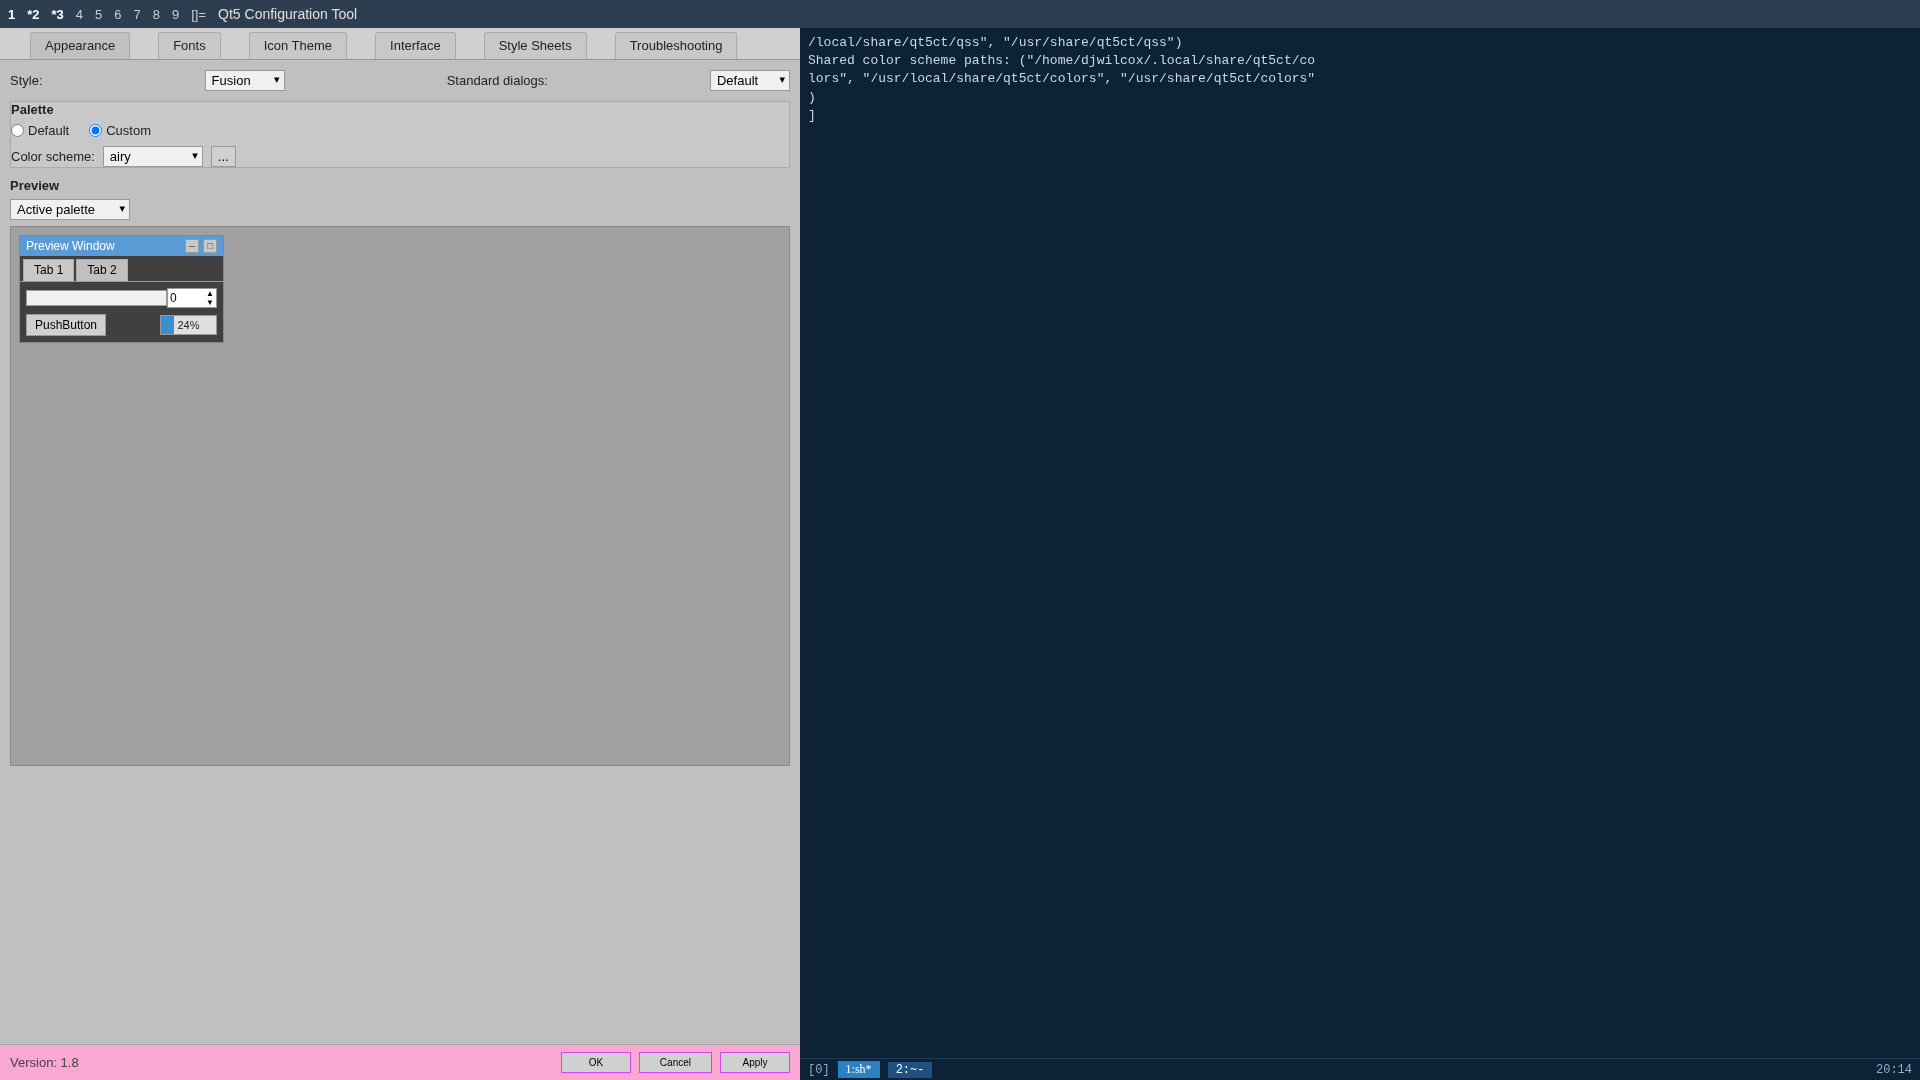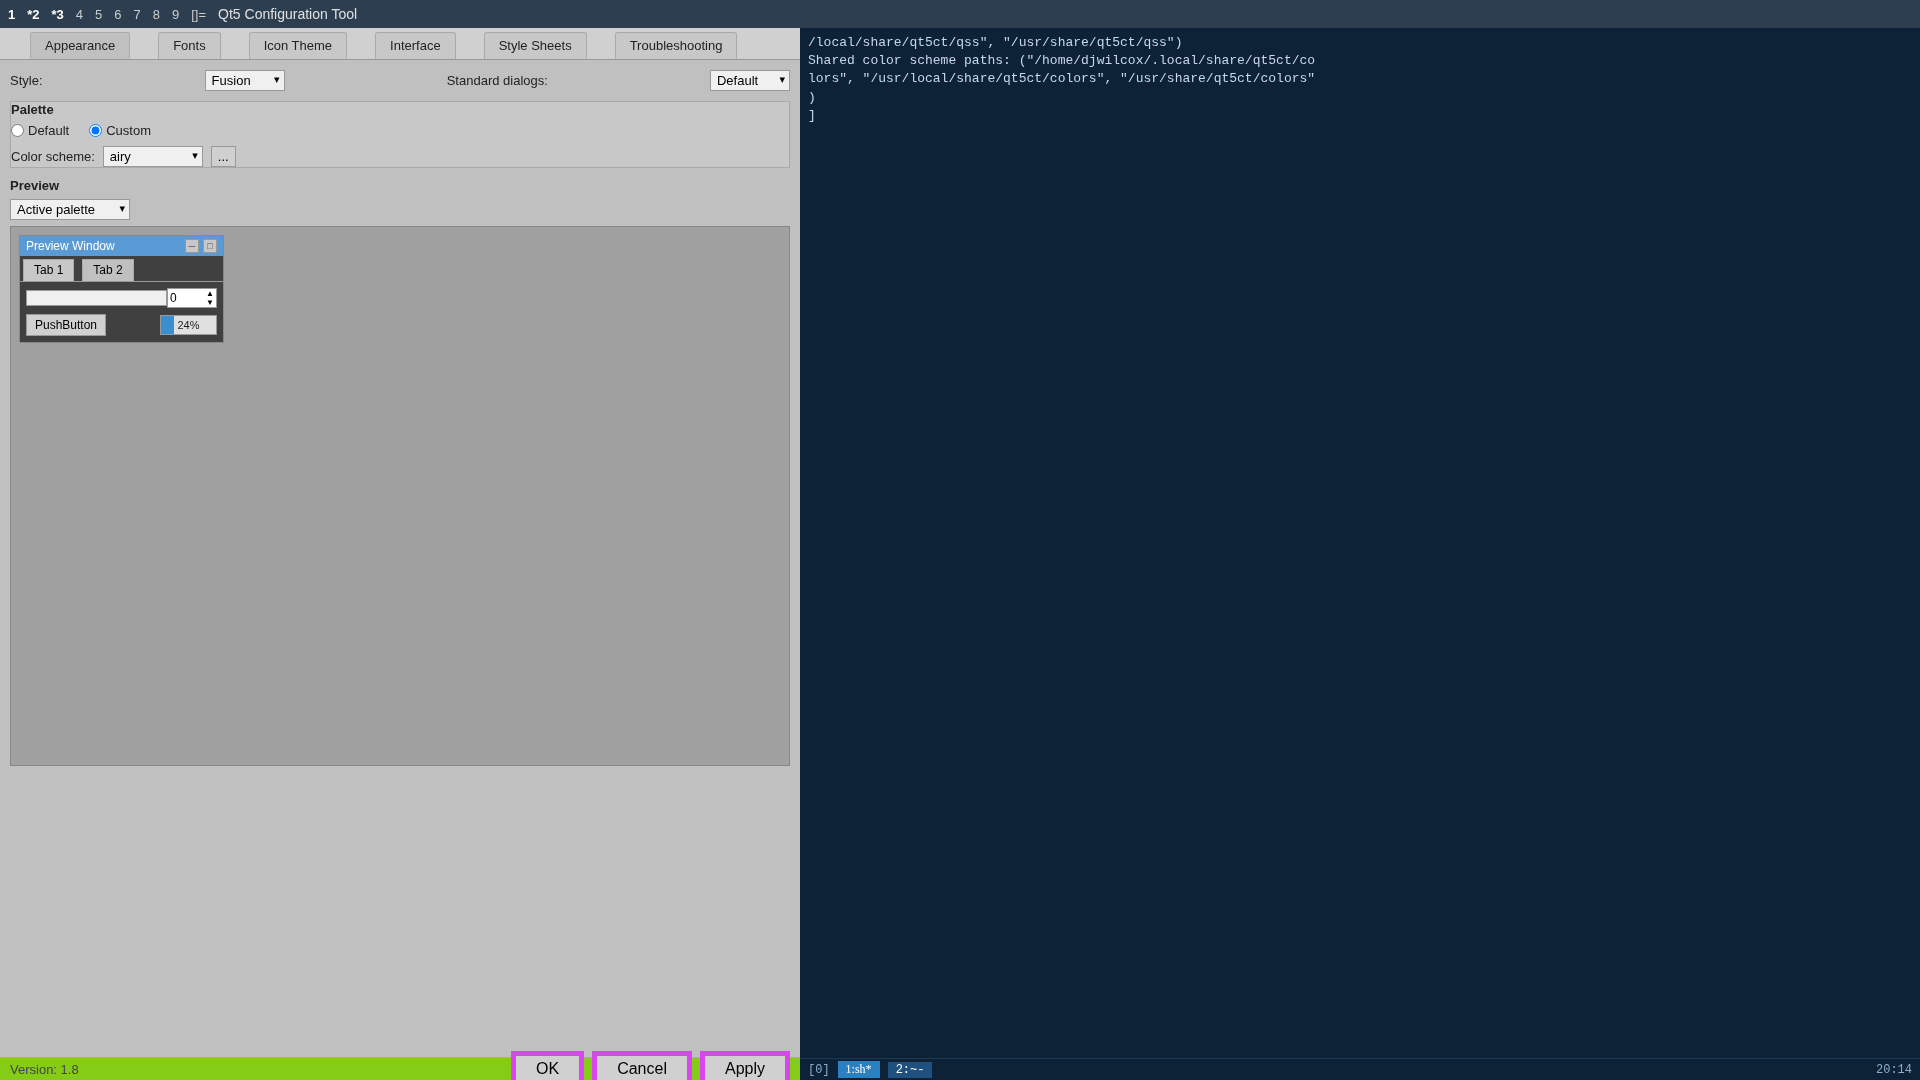--- a/index.html
+++ b/index.html
@@ -256,21 +256,21 @@
       padding-top: 3px;
       padding-left: 3px;
     }
     .preview-tab {
       padding: 3px 10px;
       font-size: 12px;
       cursor: pointer;
       background: #c0c0c0;
       border: 1px solid #aaa;
       border-bottom: none;
-      margin-right: 8px;
+      margin-right: 2px;
     }
     .preview-tab.active {
       background: #c8c8c8;
       border-bottom: 1px solid #c8c8c8;
     }
     .preview-body {
       padding: 6px;
     }
     .preview-spinbox-row {
       display: flex;
@@ -333,41 +333,41 @@
     }
     .preview-progress-text {
       position: relative;
       z-index: 1;
       font-size: 11px;
       color: #222;
     }
 
     
     .bottom-bar {
-      background: #84cc16;
+      background: #f9a8d4;
       border-top: 1px solid #aaa;
-      height: 23px;
+      height: 36px;
       display: flex;
       align-items: center;
       justify-content: space-between;
       padding: 0 10px;
     }
     .version-text {
       font-size: 13px;
       color: #444;
     }
     .bottom-buttons {
       display: flex;
       gap: 8px;
     }
     .action-btn {
       background: #d0d0d0;
-      border: 5px solid #d946ef;
+      border: 1px solid #d946ef;
       padding: 4px 20px;
-      font-size: 16px;
+      font-size: 10px;
       cursor: pointer;
       min-width: 70px;
     }
 
     
     .right-panel {
       flex: 1;
       background: #0d2137;
       color: #c8d8e8;
       font-family: 'Courier New', monospace;

